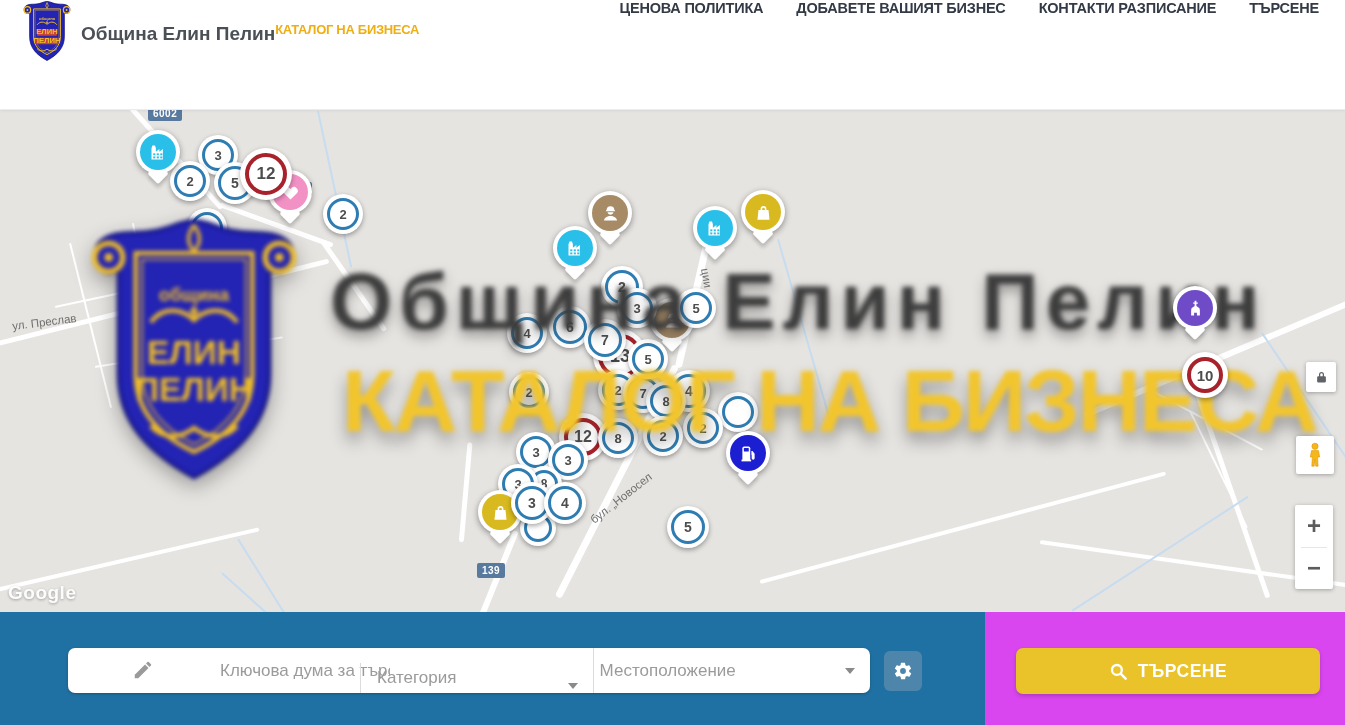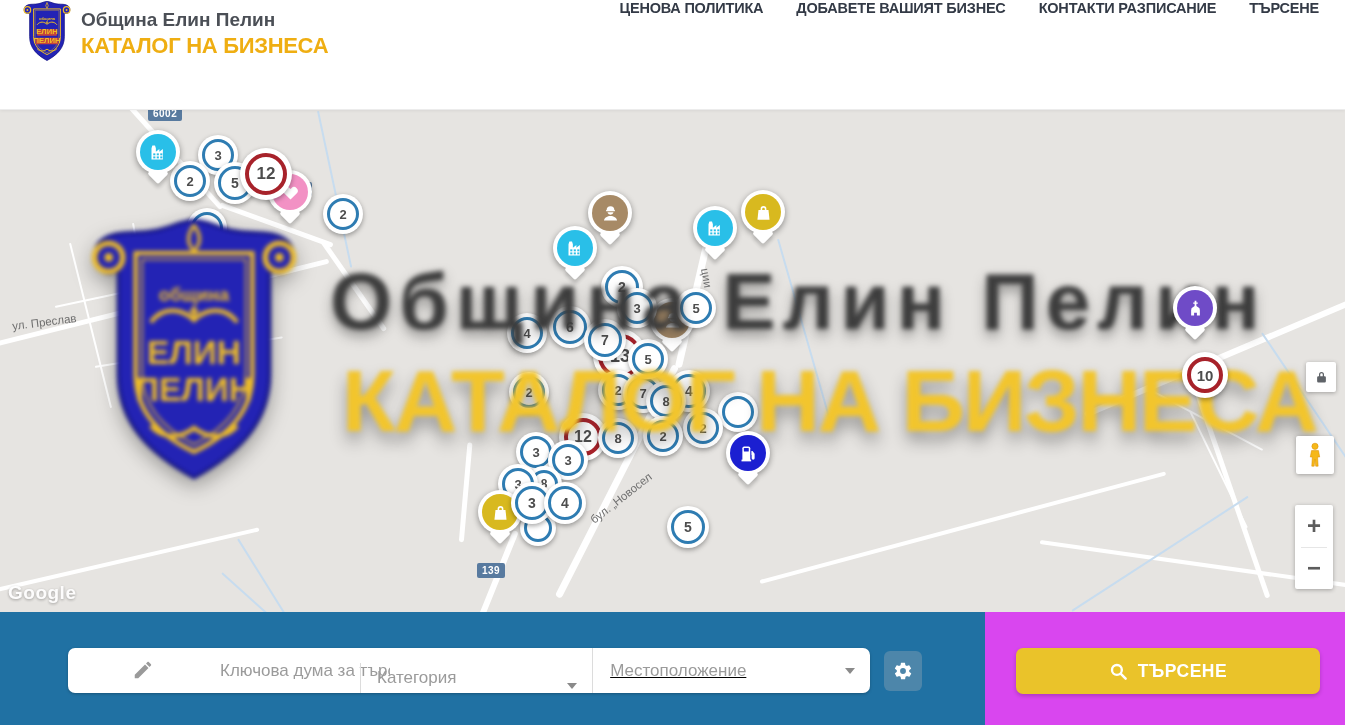--- a/index.html
+++ b/index.html
@@ -5,23 +5,23 @@
   html,body{margin:0;padding:0;background:#fff;}
   .stage{position:relative;width:1345px;height:725px;overflow:hidden;
          font-family:"Liberation Sans",sans-serif;background:#fff;}
 
   
   .hdr{position:absolute;left:0;top:0;width:1345px;height:110px;background:#fff;z-index:100;
        display:flex;align-items:flex-start;justify-content:space-between;
        box-sizing:border-box;padding:0 26px 0 22px;border-bottom:1px solid #ececec;
        box-shadow:0 1px 3px rgba(0,0,0,.06);}
   .logo{display:flex;align-items:center;gap:9px;text-decoration:none;cursor:pointer;}
-  .logo-txt{display:flex;flex-direction:column;line-height:1.25;}
+  .logo-txt{display:flex;line-height:1.25;}
   .logo-title{font-size:19px;font-weight:bold;color:#4b4f56;}
-  .logo-sub{font-size:22px;font-weight:bold;color:#efae12;letter-spacing:-.3px;}
+  .logo-sub{font-size:13px;font-weight:bold;color:#efae12;letter-spacing:-.3px;}
   .nav{display:flex;gap:33px;}
   .nav a{font-size:14.5px;font-weight:bold;color:#333a46;text-decoration:none;
          letter-spacing:-.2px;cursor:pointer;white-space:nowrap;}
 
   
   .map{position:absolute;left:0;top:110px;width:1345px;height:502px;background:#e6e4e1;overflow:hidden;cursor:grab;}
   .road{position:absolute;transform-origin:0 50%;border-radius:4px;}
   .shield{position:absolute;background:#587a9f;color:#fff;font-size:10px;font-weight:bold;
           padding:2px 5px;border-radius:2px;letter-spacing:.5px;z-index:5;min-width:6px;min-height:10px;}
   .street-label{position:absolute;color:#6f6f6f;font-size:11.5px;white-space:nowrap;z-index:5;}
@@ -75,21 +75,21 @@
   .sb-right{position:absolute;left:985px;top:0;width:360px;height:123px;background:#d946ef;}
   .sb-group{position:absolute;left:68px;top:36px;width:802px;height:45px;background:#fff;border-radius:7px;
             display:flex;box-shadow:0 1px 3px rgba(0,0,0,.25);}
   .sb-sec{display:flex;align-items:center;box-sizing:border-box;position:relative;}
   .sec-key{width:292px;padding-left:64px;}
   .sec-key .pencil{position:absolute;left:64px;top:11px;}
   .sec-key input{border:none;outline:none;background:none;font-family:inherit;font-size:17px;color:#444;
                  width:170px;margin-left:86px;}
   .sec-key input::placeholder{color:#9b9b9b;}
   .sec-cat{width:253px;border-left:1px solid #dcdcdc;padding-left:16px;cursor:pointer;margin-top:15px;}
-  .sec-loc{width:303px;border-left:1px solid #dcdcdc;padding-left:17px;cursor:pointer;text-decoration:underline;}
+  .sec-loc{width:303px;border-left:1px solid #dcdcdc;padding-left:6px;cursor:pointer;}
   .sb-ph{font-size:17px;color:#9b9b9b;}
   .caret{position:absolute;right:15px;top:20px;width:0;height:0;border-left:5px solid transparent;
          border-right:5px solid transparent;border-top:6px solid #8a8a8a;}
   .gear-btn{position:absolute;left:884px;top:39px;width:38px;height:40px;background:#4d86aa;border:none;
             border-radius:6px;display:flex;align-items:center;justify-content:center;cursor:pointer;}
   .search-btn{position:absolute;left:31px;top:36px;width:304px;height:46px;background:#eac32a;border:none;
               border-radius:7px;color:#fff;font-weight:bold;font-size:17.5px;letter-spacing:.5px;
               display:flex;align-items:center;justify-content:center;gap:10px;cursor:pointer;
               font-family:inherit;box-shadow:0 2px 4px rgba(0,0,0,.2);}
 </style>

